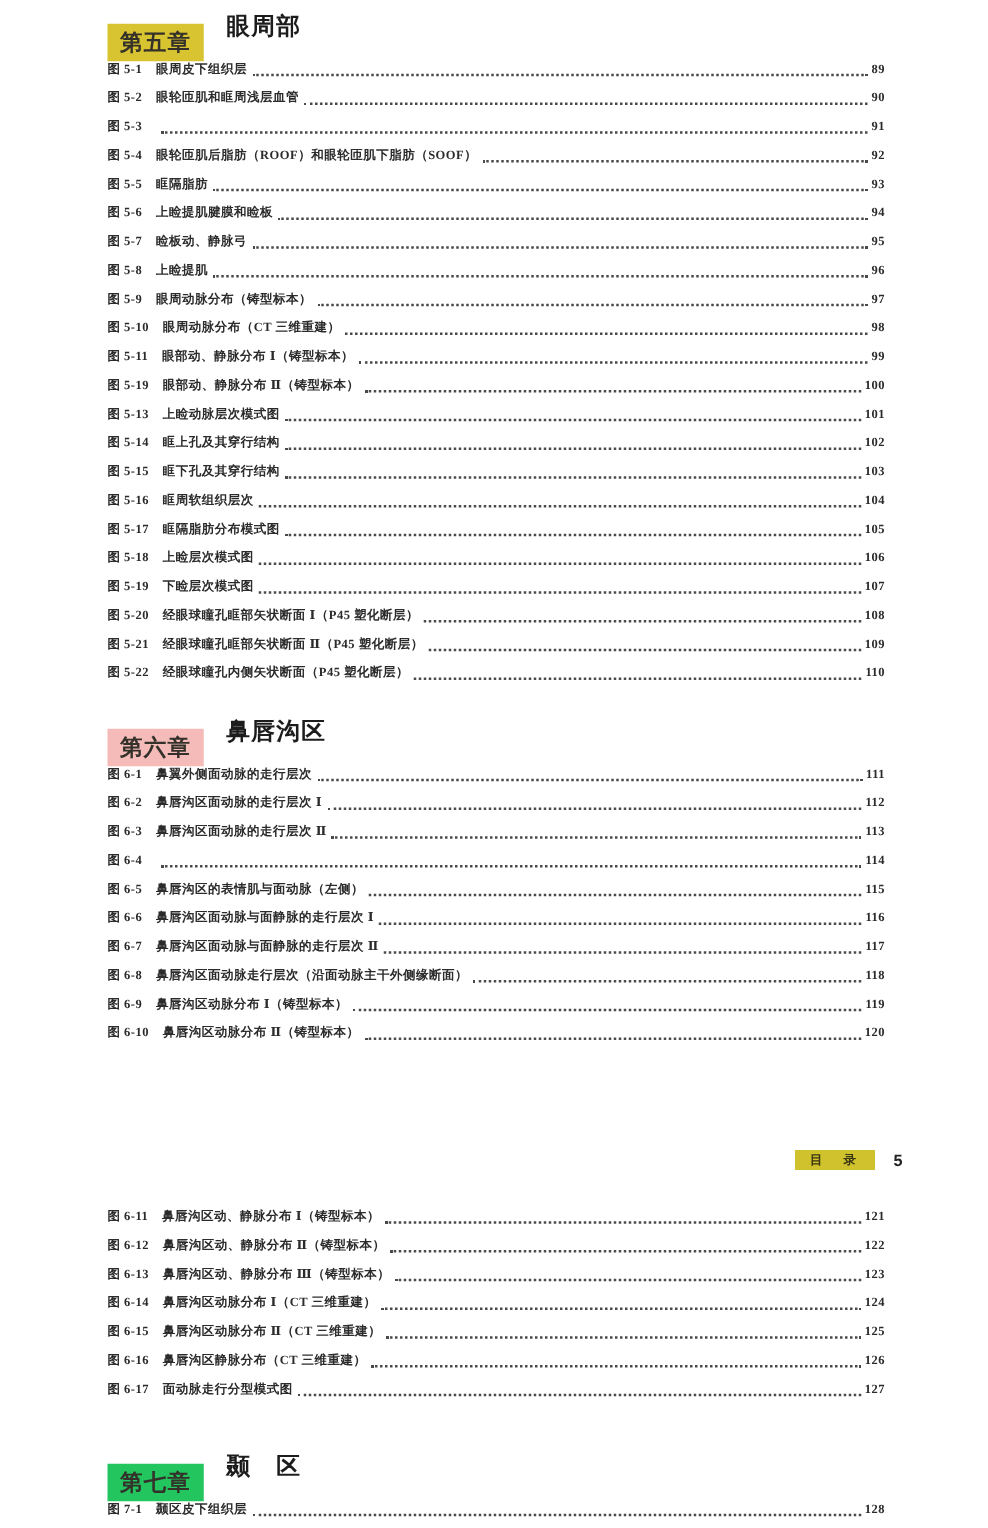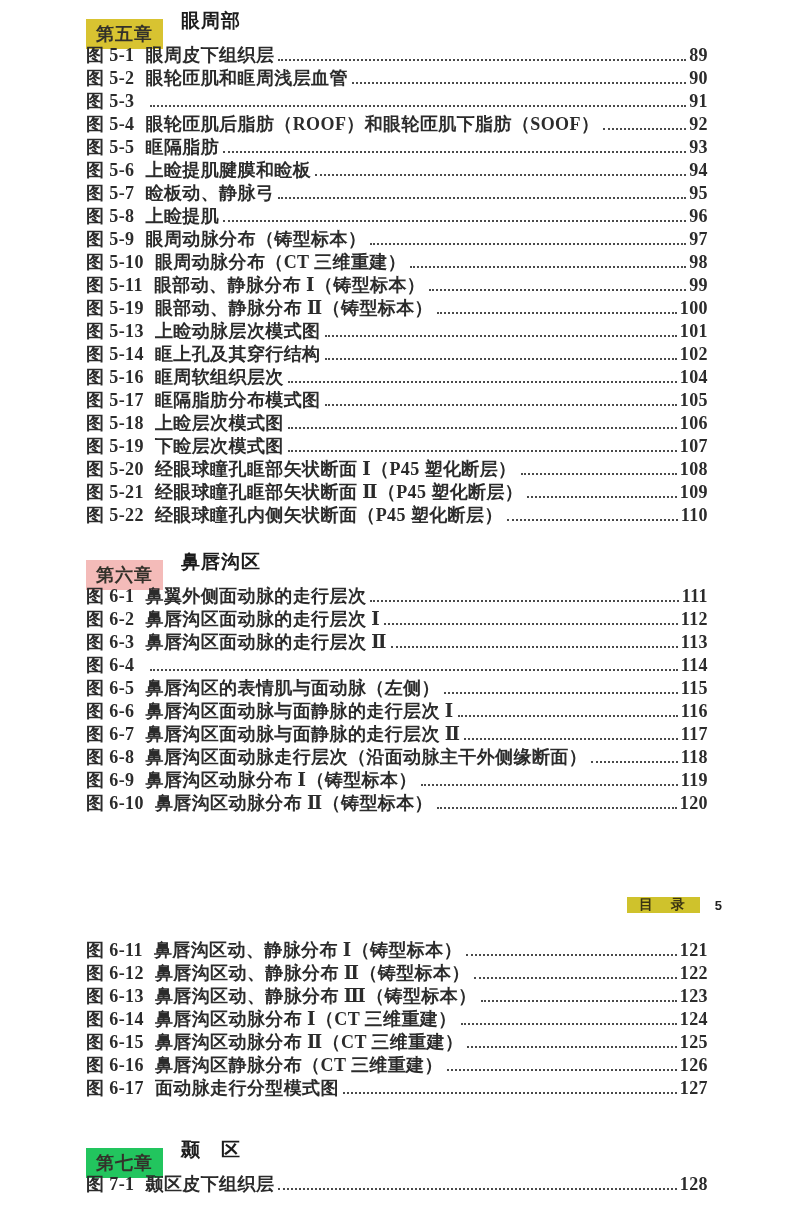--- a/index.html
+++ b/index.html
@@ -19,39 +19,39 @@
     display:inline-flex; align-items:center; justify-content:center;
     height:30px; padding:0 10px; box-sizing:border-box;
     font-size:18px; font-weight:bold; color:#33312a; letter-spacing:1px;margin-top:25px;
   }
   .chapter-title { font-size:19px; font-weight:bold; color:#1c1c1c; letter-spacing:1px; }
 
   
   .rows { width:100%; }
   .toc-row {
     display:flex; align-items:flex-end; height:23px; line-height:23px;
-    font-size:18px; font-weight:bold; color:#2b2b2b; letter-spacing:0.4px;
+    font-size:10px; font-weight:bold; color:#2b2b2b; letter-spacing:0.4px;
   }
   .fig-label { white-space:nowrap; margin-right:11px; }
   .fig-title { white-space:nowrap; }
   .leader {
     flex:1 1 auto; min-width:8px; height:0;
     border-bottom:2px dotted #4a4a4a; margin:0 3px 6px 4px;
   }
   .page-num { white-space:nowrap; }
 
   
   .footer-block {
     display:flex; justify-content:flex-end; align-items:center; gap:15px;
     height:16px; margin-right:-14px;
   }
   .footer-badge {
     display:inline-flex; align-items:center; justify-content:center;
     background:#cfc22c; color:#3a3512; height:16px; padding:0 8px 0 12px;
-    font-size:14px; font-weight:bold; letter-spacing:7px;
+    font-size:10px; font-weight:bold; letter-spacing:7px;
     font-family:"Liberation Sans","DejaVu Sans",sans-serif;
   }
   .footer-page {
     font-size:13px; font-weight:bold; color:#222;
     font-family:"Liberation Sans","DejaVu Sans",sans-serif;
   }
 
   
   #toc-root > div:nth-child(3) { margin-top:20px; }
   #toc-root > div:nth-child(5) { margin-top:82px; }
@@ -144,20 +144,26 @@
     <span class="leader"></span>
     <span class="page-num">101</span>
   </div>
       <div class="toc-row">
     <span class="fig-label">图 5-14</span>
     <span class="fig-title">眶上孔及其穿行结构</span>
     <span class="leader"></span>
     <span class="page-num">102</span>
   </div>
       <div class="toc-row">
+    <span class="fig-label">图 5-15</span>
+    <span class="fig-title">眶下孔及其穿行结构</span>
+    <span class="leader"></span>
+    <span class="page-num">103</span>
+  </div>
+      <div class="toc-row">
     <span class="fig-label">图 5-16</span>
     <span class="fig-title">眶周软组织层次</span>
     <span class="leader"></span>
     <span class="page-num">104</span>
   </div>
       <div class="toc-row">
     <span class="fig-label">图 5-17</span>
     <span class="fig-title">眶隔脂肪分布模式图</span>
     <span class="leader"></span>
     <span class="page-num">105</span>

